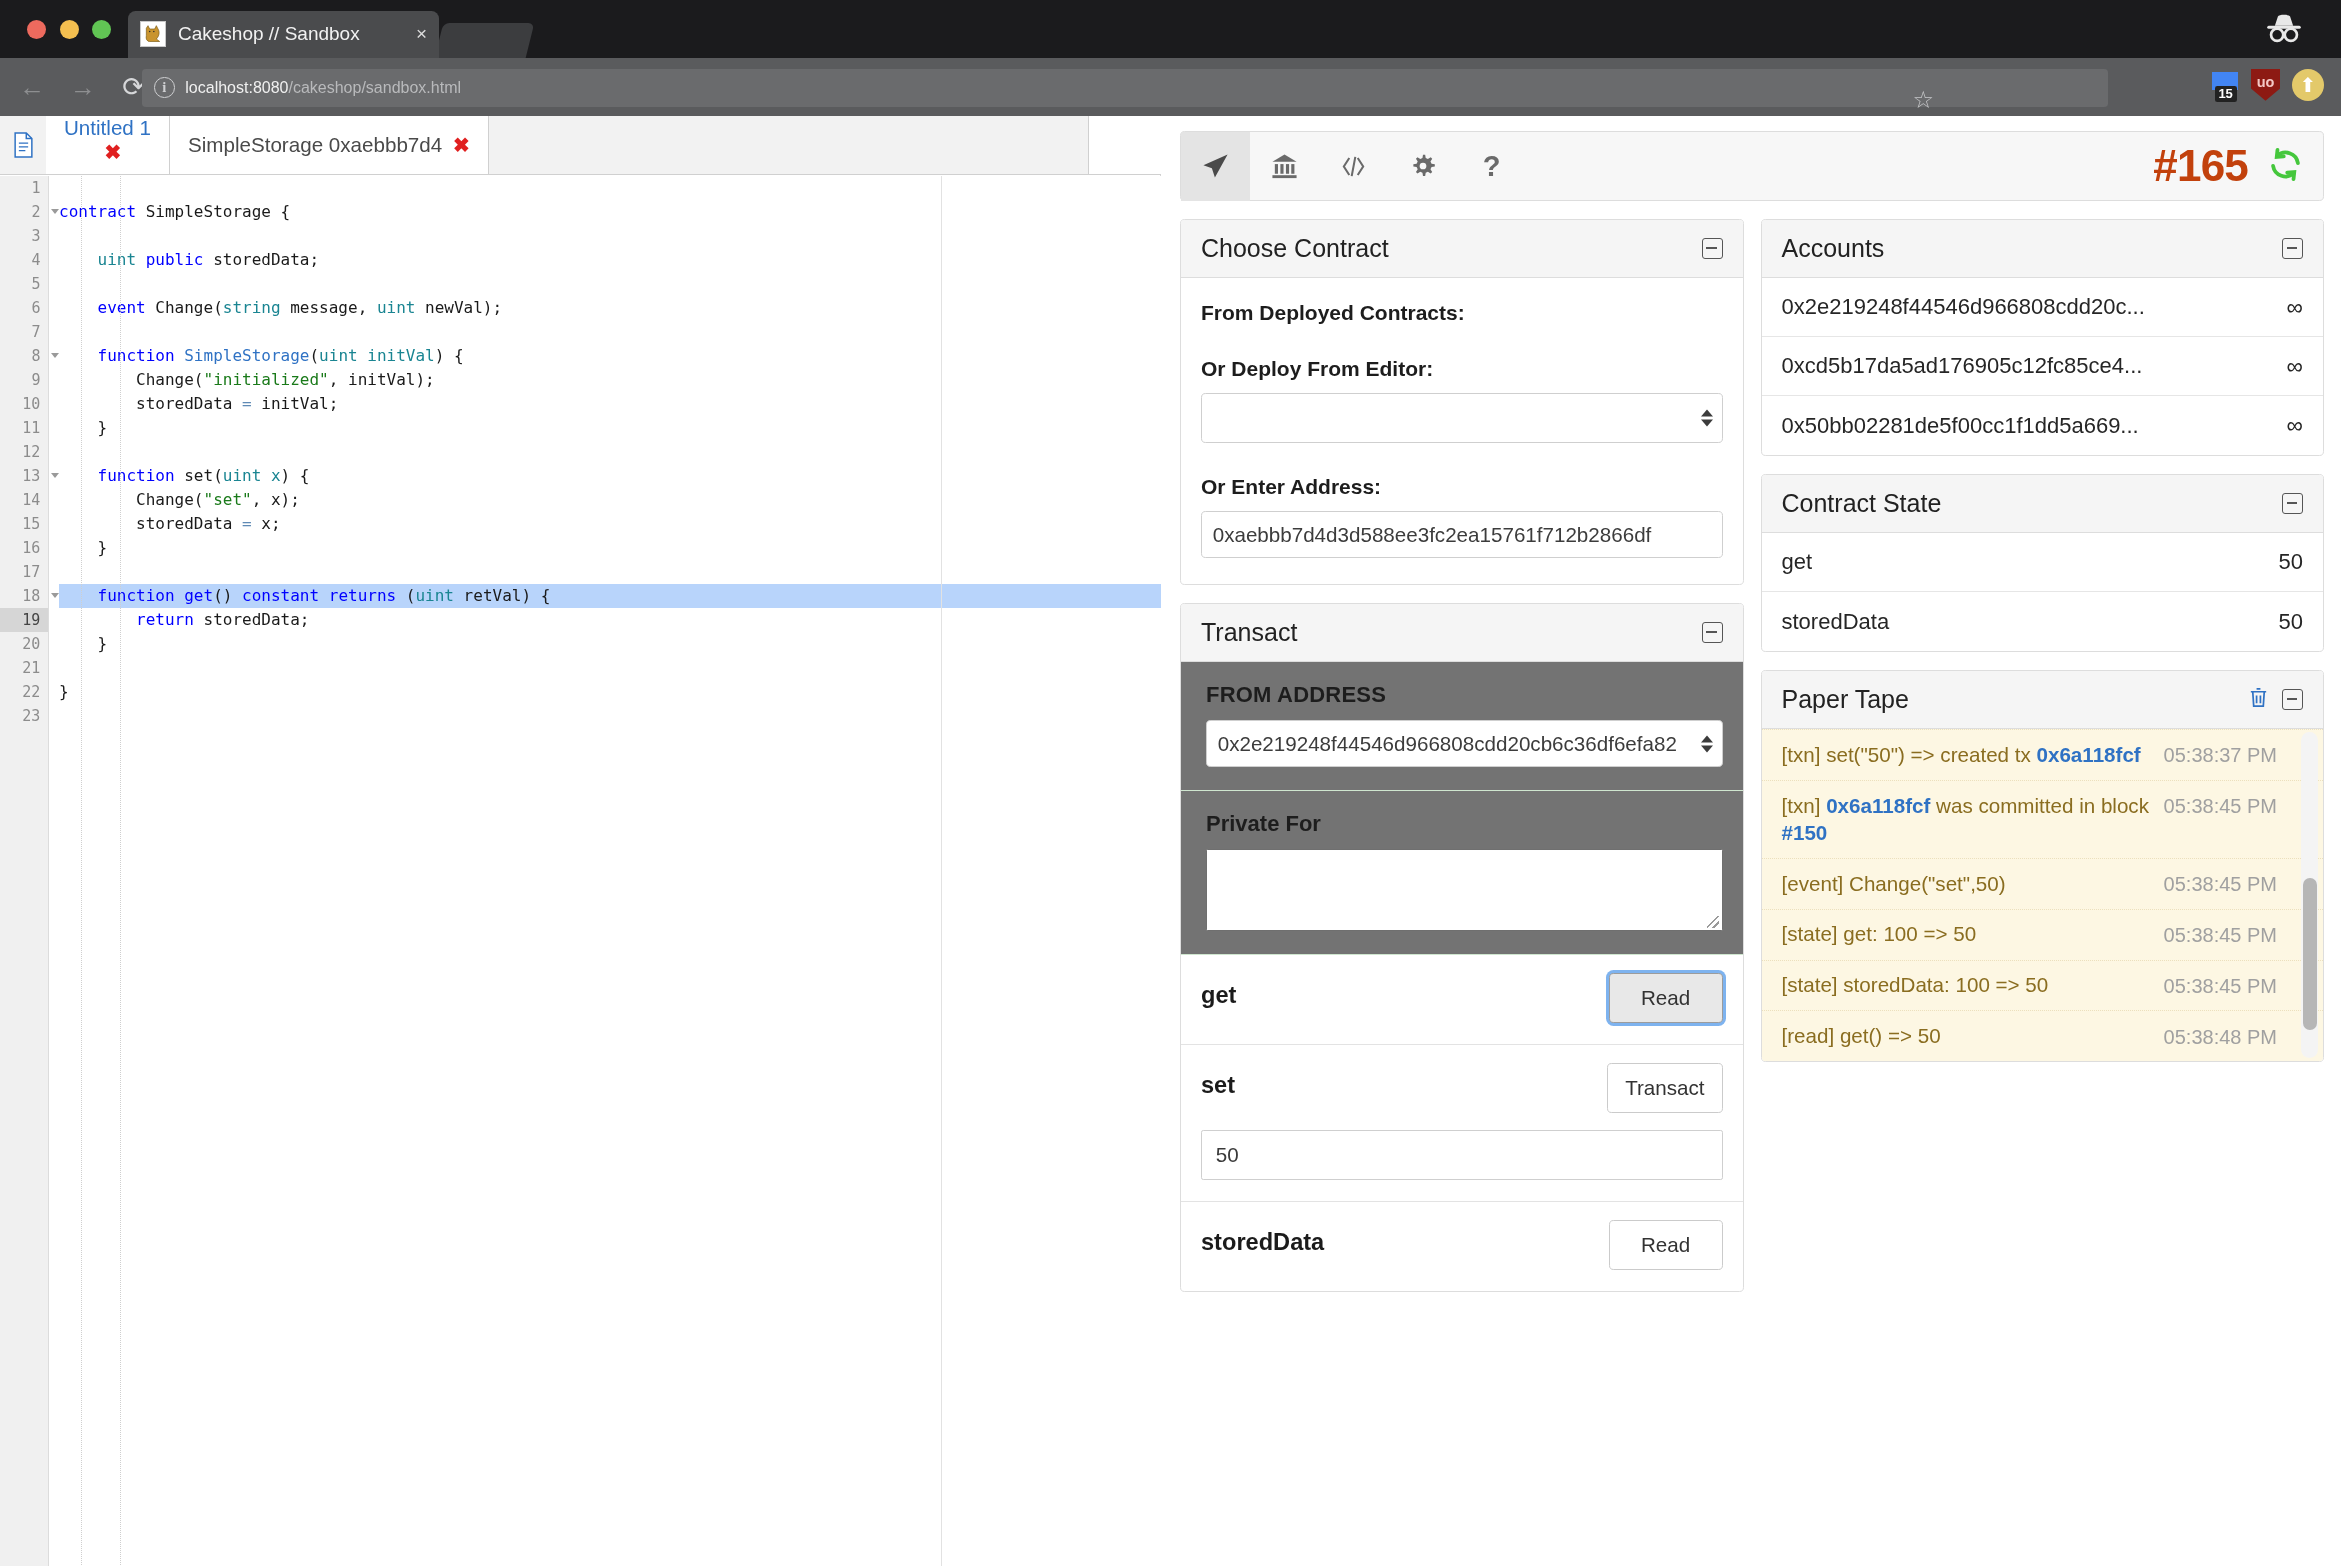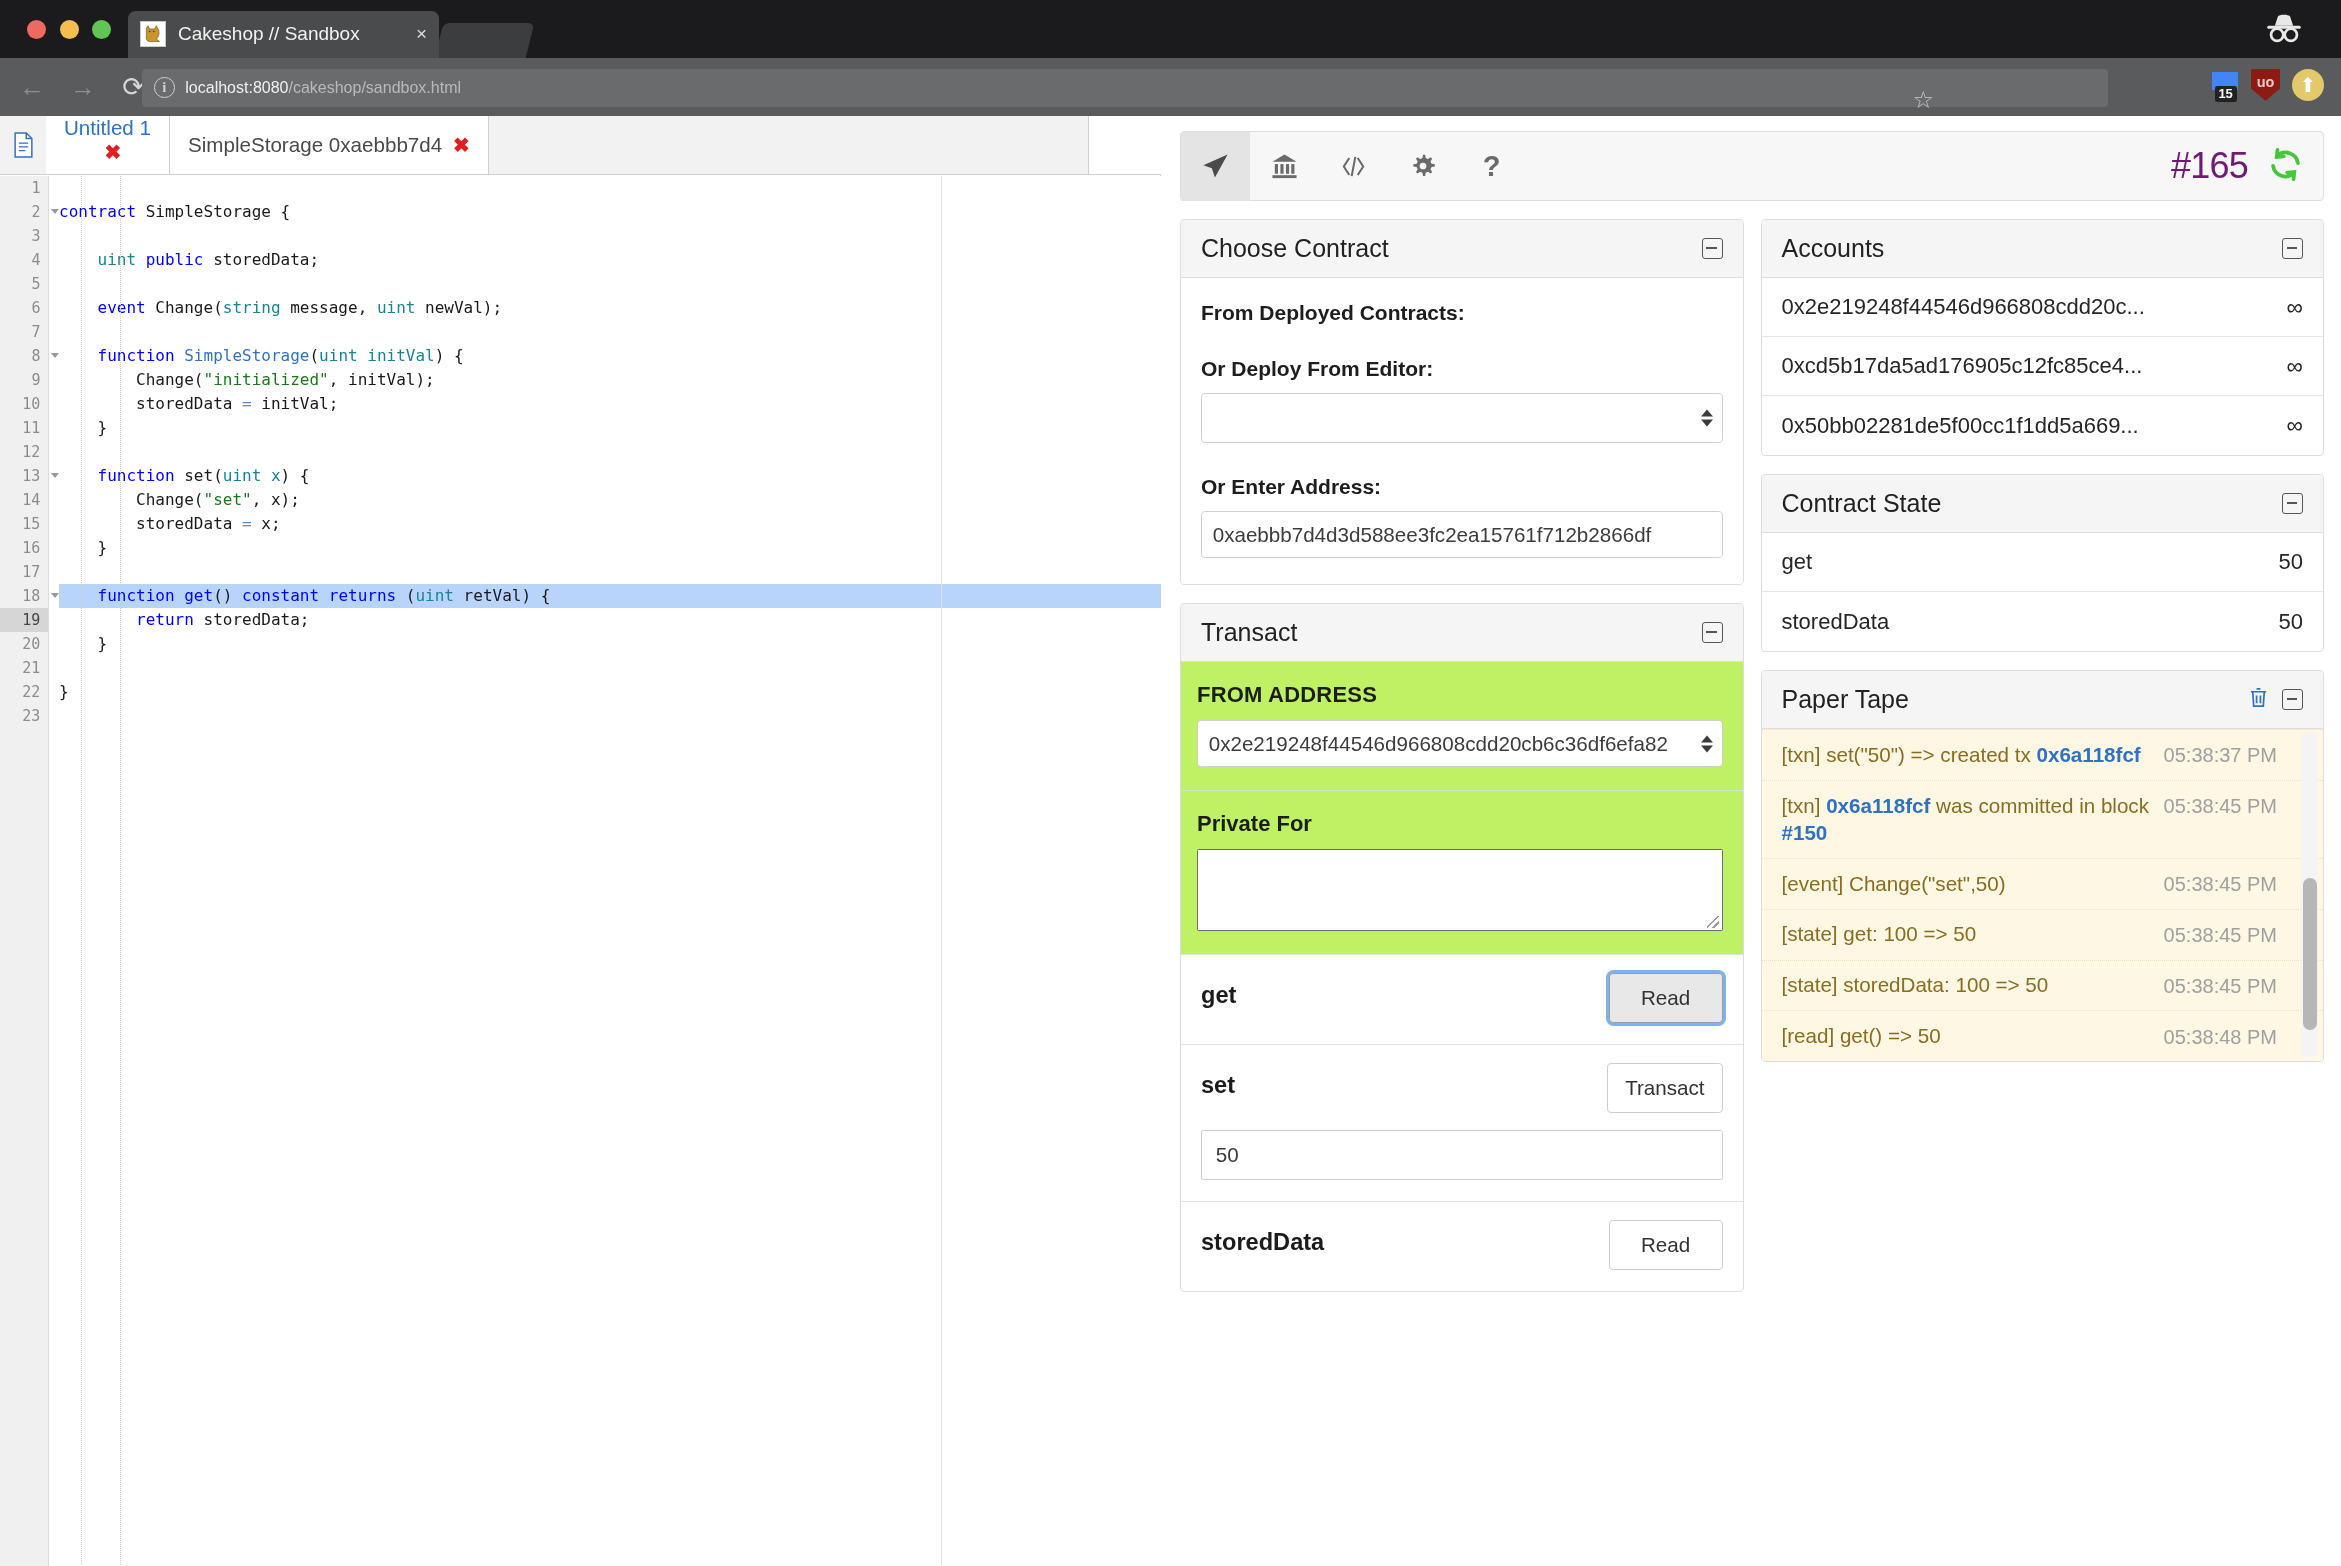--- a/index.html
+++ b/index.html
@@ -180,21 +180,21 @@
     display: flex; align-items: center; position: relative;
   }
   .tb-btn {
     width: 69px; height: 69px; display: flex; align-items: center; justify-content: center;
     color: #5a5a5a;
   }
   .tb-btn.active { background: #e4e4e4; }
   .tb-right {
     margin-left: auto; display: flex; align-items: center; gap: 20px; padding-right: 20px;
   }
-  .block-number { font-size: 36px; font-weight: normal; color: #701a75; letter-spacing: -0.8px; }
+  .block-number { font-size: 44px; font-weight: bold; color: #c2410c; letter-spacing: -0.8px; }
   .sync-icon { color: #45c73c; }
 
   .columns { display: flex; gap: 17px; margin-top: 18px; align-items: flex-start; }
   .col { width: 569px; display: flex; flex-direction: column; gap: 18px; }
 
   .panel {
     background: #ffffff; border: 0.8px solid #dddddd; border-radius: 4.6px; overflow: hidden;
   }
   .panel-head {
     background: #f5f5f5; border-bottom: 0.8px solid #dddddd;
@@ -223,21 +223,21 @@
   .sel .spin {
     position: absolute; right: 9px; top: 50%; transform: translateY(-50%);
     display: flex; flex-direction: column; gap: 3px;
   }
   .spin-up { width: 0; height: 0; border-left: 6px solid transparent; border-right: 6px solid transparent; border-bottom: 7.6px solid #3c3c3c; }
   .spin-dn { width: 0; height: 0; border-left: 6px solid transparent; border-right: 6px solid transparent; border-top: 7.6px solid #3c3c3c; }
   .sel.empty { height: 50px; }
 
   
   .transact-green {
-    background: #bef264; padding: 20px 20px 23px 16px;
+    background: #737373; padding: 20px 20px 23px 25px;
     border-bottom: 0.8px solid #cfe6cf;
   }
   .green-label { font-size: 22px; font-weight: bold; color: #1d1d1d; margin-bottom: 12px; }
   .green-label.caps { text-transform: uppercase; letter-spacing: 0.2px; }
   .privatefor-ta {
     width: 100%; height: 82px; background: #ffffff;
     border: 0.8px solid #6f6f6f; border-radius: 1.5px; position: relative;
   }
   .ta-grip {
     position: absolute; right: 3px; bottom: 2.3px; width: 12px; height: 12px;

